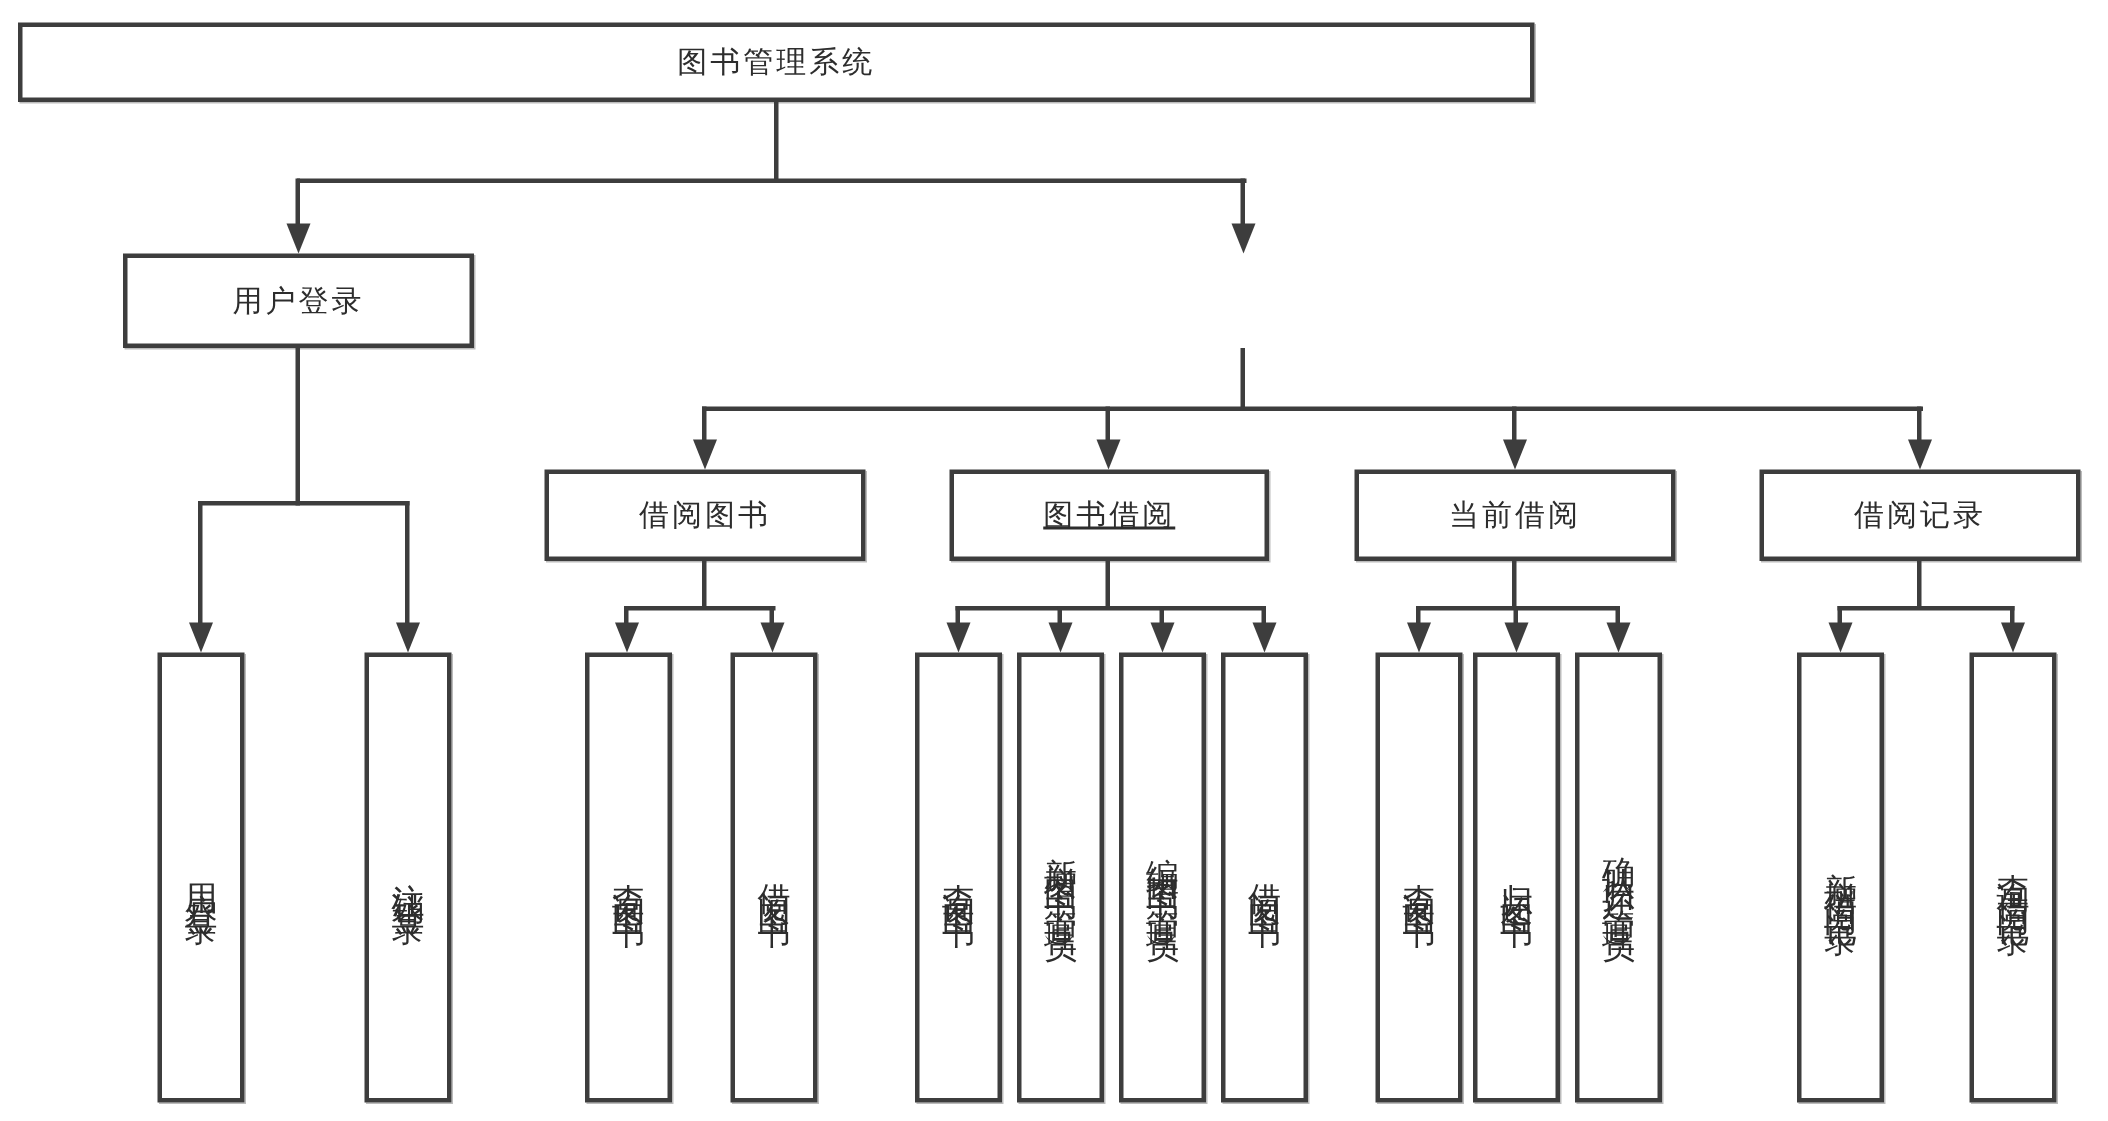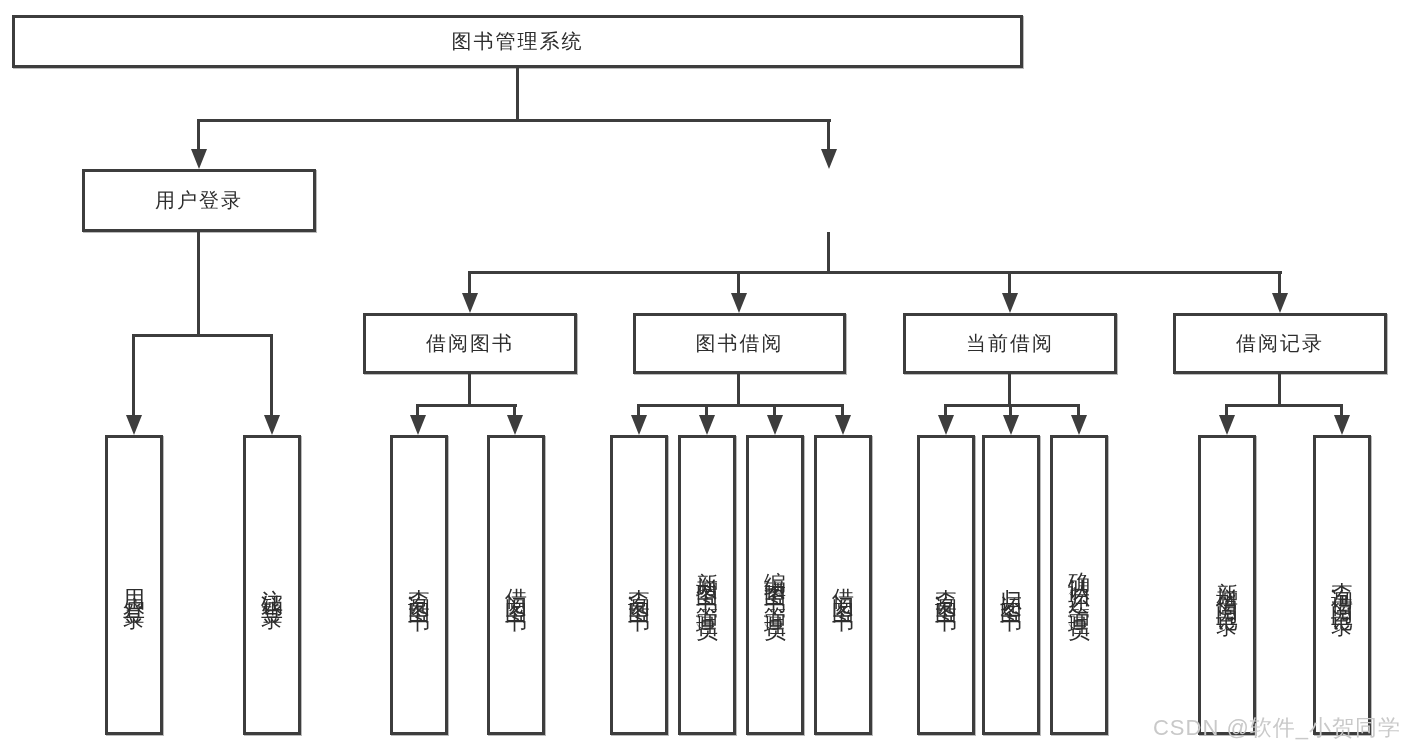--- a/index.html
+++ b/index.html
@@ -55,21 +55,21 @@
     <span>图书管理系统</span>
   </div>
 
   <div class="node h" style="left:82px;top:169px;width:228px;height:57px;">
     <span>用户登录</span>
   </div>
 
   <div class="node h" style="left:363px;top:313px;width:208px;height:55px;">
     <span>借阅图书</span>
   </div>
-  <div class="node h" style="left:633px;top:313px;width:207px;height:55px;">
+  <div class="node h" style="left:633px;top:313px;width:207px;height:55px;text-decoration:underline;">
     <span>图书借阅</span>
   </div>
   <div class="node h" style="left:1173px;top:313px;width:208px;height:55px;">
     <span>借阅记录</span>
   </div>
   <div class="node h" style="left:903px;top:313px;width:208px;height:55px;">
     <span>当前借阅</span>
   </div>
 
   <div class="node leaf" style="left:105px;">
@@ -168,15 +168,14 @@
   <div class="vline" style="left:1077px;top:404px;height:14px;"></div>
   <div class="arrow" style="left:1071px;top:415px;"></div>
 
   <div class="vline" style="left:1278px;top:374px;height:32px;"></div>
   <div class="hline" style="left:1225px;top:404px;width:118px;"></div>
   <div class="vline" style="left:1225px;top:404px;height:14px;"></div>
   <div class="arrow" style="left:1219px;top:415px;"></div>
   <div class="vline" style="left:1340px;top:404px;height:14px;"></div>
   <div class="arrow" style="left:1334px;top:415px;"></div>
 
-  <div class="watermark">CSDN @软件_小贺同学</div>
 
 </div>
 
 </body></html>

